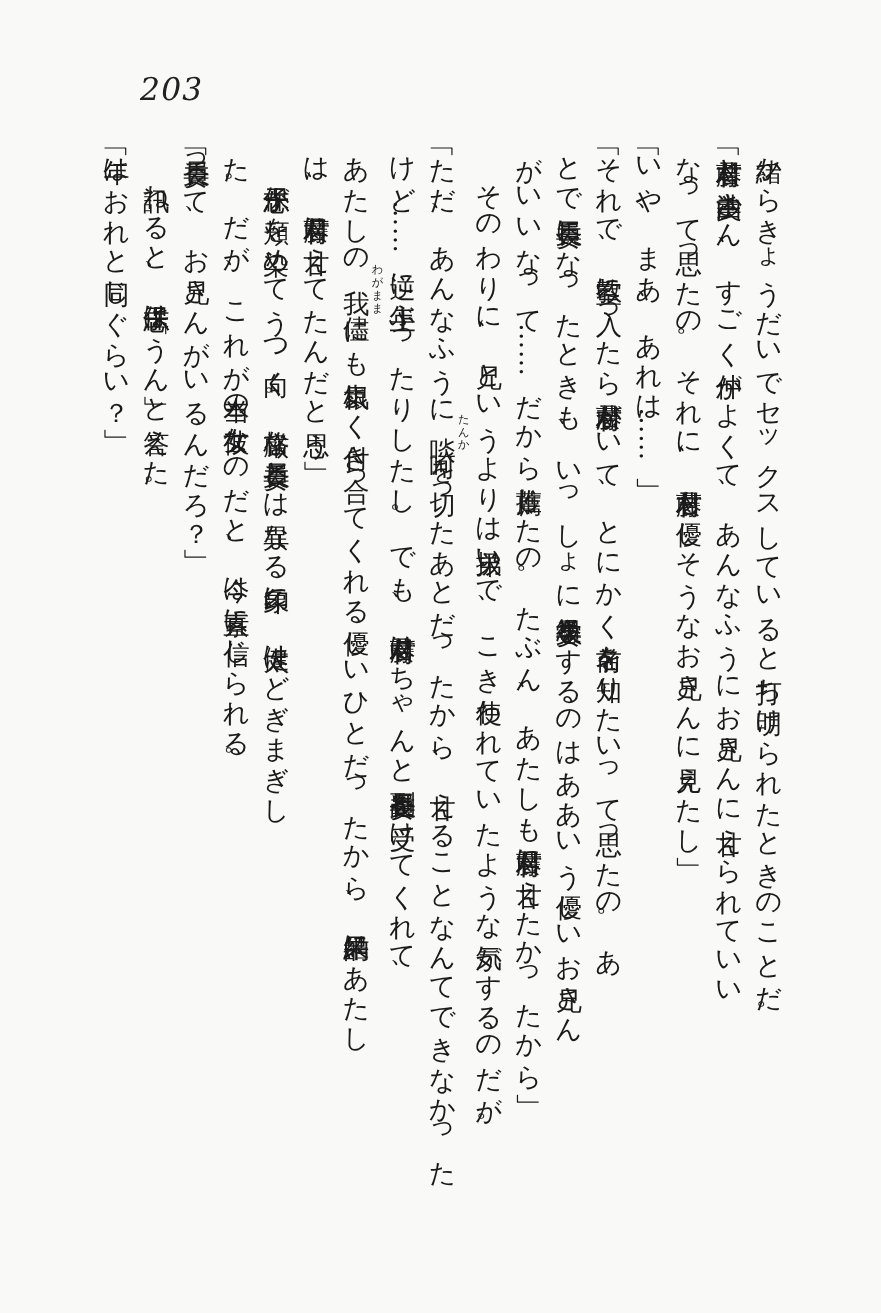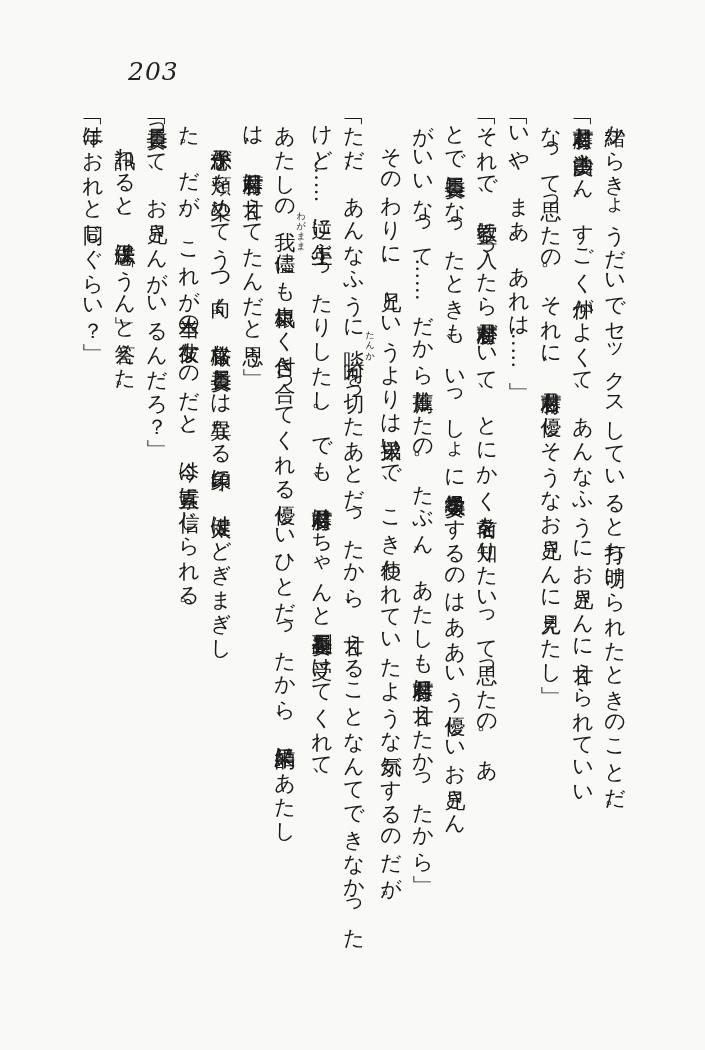--- a/index.html
+++ b/index.html
@@ -19,21 +19,20 @@
     inset: 0;
   }
   .page-number {
     position: absolute;
     left: 112px;
     top: 57px;
     font-size: 25px;
     font-style: italic;
     color: #222;
     letter-spacing: 1px;
-    margin-left: 16px;
   }
   .text-block {
     position: absolute;
     top: 111px;
     right: 74px;
     height: 845px;
     writing-mode: vertical-rl;
     -webkit-writing-mode: vertical-rl;
     text-orientation: mixed;
     font-size: 21px;

